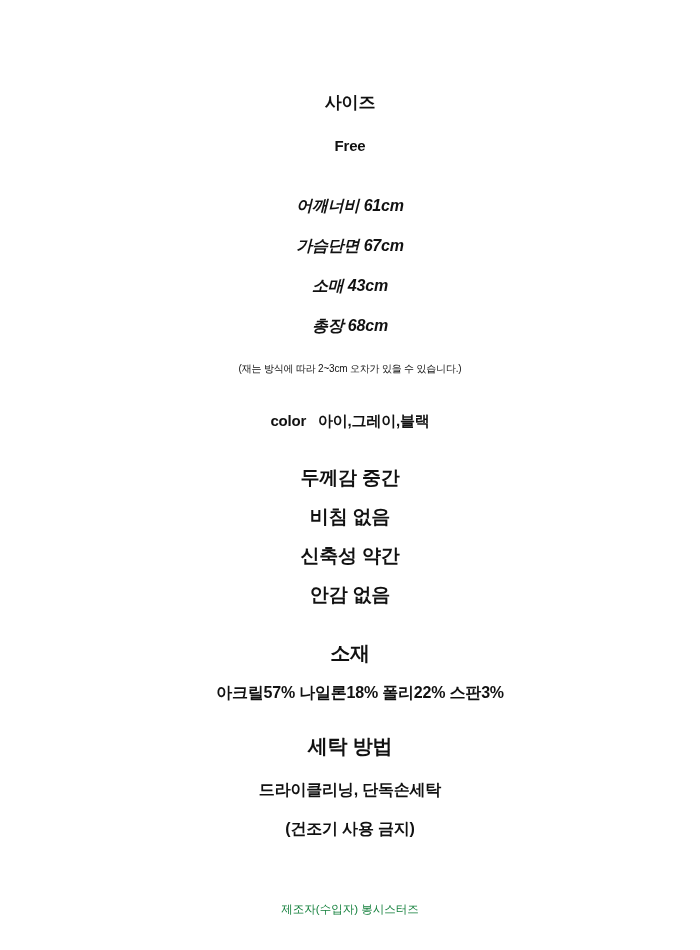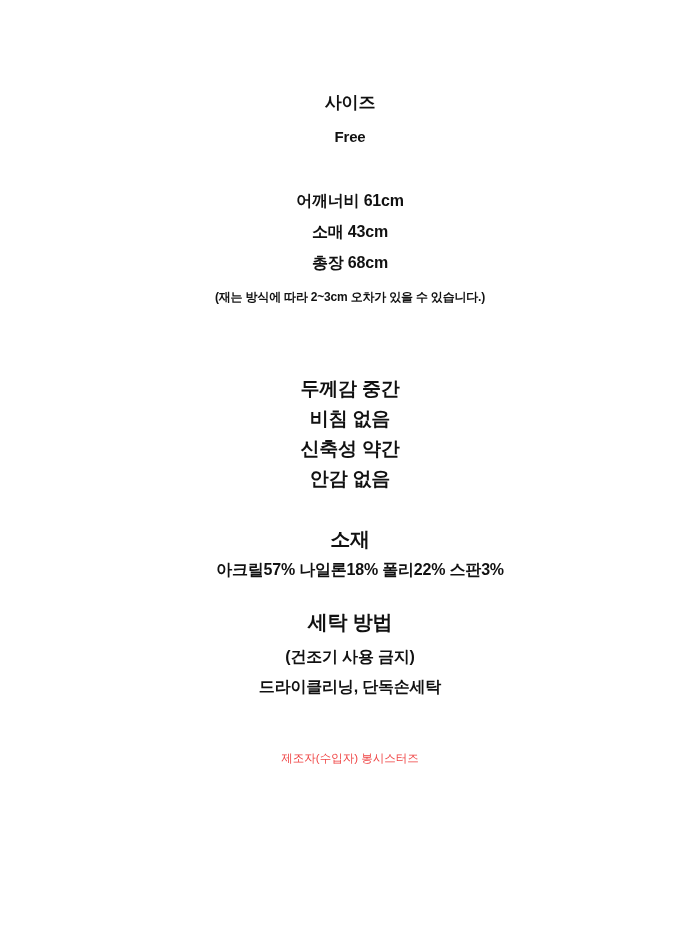--- a/index.html
+++ b/index.html
@@ -16,46 +16,48 @@
   }
   .page {
     width: 700px;
     height: 950px;
     box-sizing: border-box;
     padding: 92px 40px 30px 40px;
     display: flex;
     flex-direction: column;
     align-items: center;
     text-align: center;
+    gap: 9px;
   }
   .line {
     font-weight: bold;
     letter-spacing: -0.2px;
   }
   .size-heading {
     font-size: 17px;
     line-height: 22px;
     margin-bottom: 13px;
   }
   .size-value {
     font-size: 15px;
     line-height: 20px;
   }
   .gap-lg { height: 38px; }
   .gap-md { height: 34px; }
   .gap-sm { height: 30px; }
   .measure {
     font-size: 16px;
     line-height: 31px;
+    font-style: italic;
   }
   .note {
-    font-size: 12px;
+    font-size: 10px;
     line-height: 18px;
     margin-top: 10px;
-    font-weight: bold;
+    font-weight: normal;
   }
   .color-row {
     font-size: 15px;
     line-height: 20px;
   }
   .color-row .label {
     font-weight: bold;
   }
   .color-row .values {
     font-weight: bold;
@@ -73,61 +75,67 @@
     font-size: 16px;
     line-height: 22px;
     margin-left: 20px;
   }
   .wash {
     font-size: 16px;
     line-height: 30px;
   }
   .footer {
     margin-top: 46px;
-    color: #ef4444;
+    color: #15803d;
     font-weight: normal;
   }
   .footer div {
     font-size: 11.5px;
     line-height: 21px;
   }
 </style>
 </head>
 <body>
 
 <div class="page">
 
   <div class="line size-heading">사이즈</div>
   <div class="line size-value">Free</div>
 
   <div class="gap-lg"></div>
 
   <div class="line measure">어깨너비 61cm</div>
+  <div class="line measure">가슴단면  67cm</div>
   <div class="line measure">소매 43cm</div>
   <div class="line measure">총장 68cm</div>
   <div class="line note">(재는 방식에 따라 2~3cm 오차가 있을 수 있습니다.)</div>
 
   <div class="gap-md"></div>
 
+  <div class="line color-row">
+    <span class="label">color</span>
+    &nbsp;
+    <span class="values">아이,그레이,블랙</span>
+  </div>
 
   <div class="gap-md"></div>
 
   <div class="line feature">두께감 중간</div>
   <div class="line feature">비침 없음</div>
   <div class="line feature">신축성 약간</div>
   <div class="line feature">안감 없음</div>
 
   <div class="gap-md"></div>
 
   <div class="line section-heading">소재</div>
   <div class="line material">아크릴57% 나일론18% 폴리22% 스판3%</div>
 
   <div class="gap-sm"></div>
 
   <div class="line section-heading">세탁 방법</div>
+  <div class="line wash">드라이클리닝, 단독손세탁</div>
   <div class="line wash">(건조기 사용 금지)</div>
-  <div class="line wash">드라이클리닝, 단독손세탁</div>
 
   <div class="footer">
     <div>제조자(수입자) 봉시스터즈</div>
   </div>
 
 </div>
 
 </body></html>

